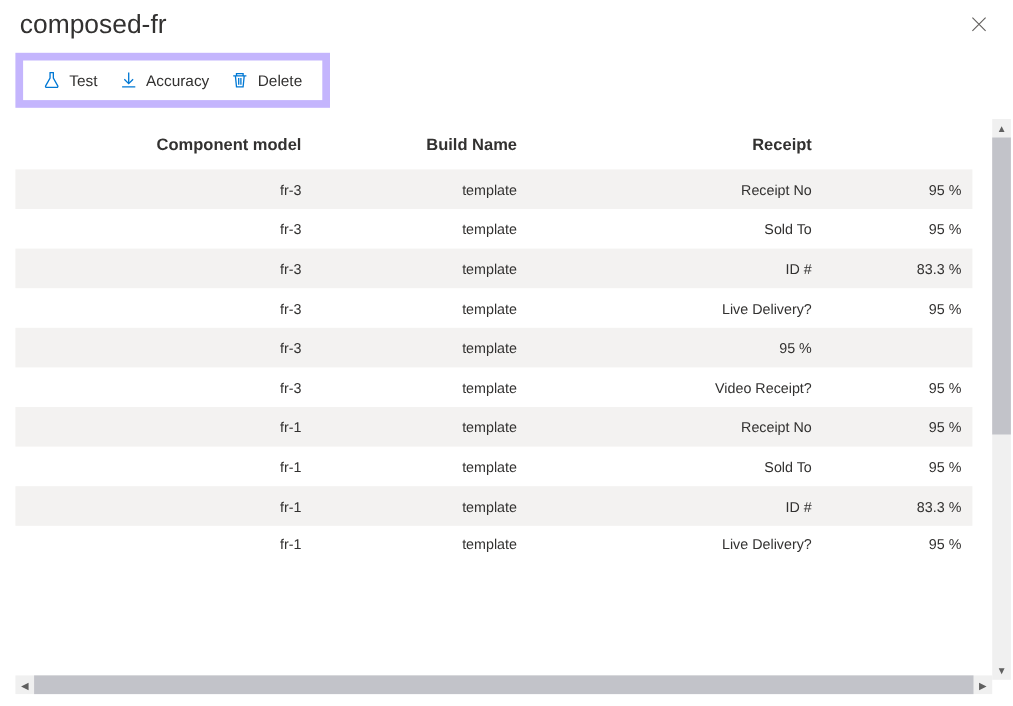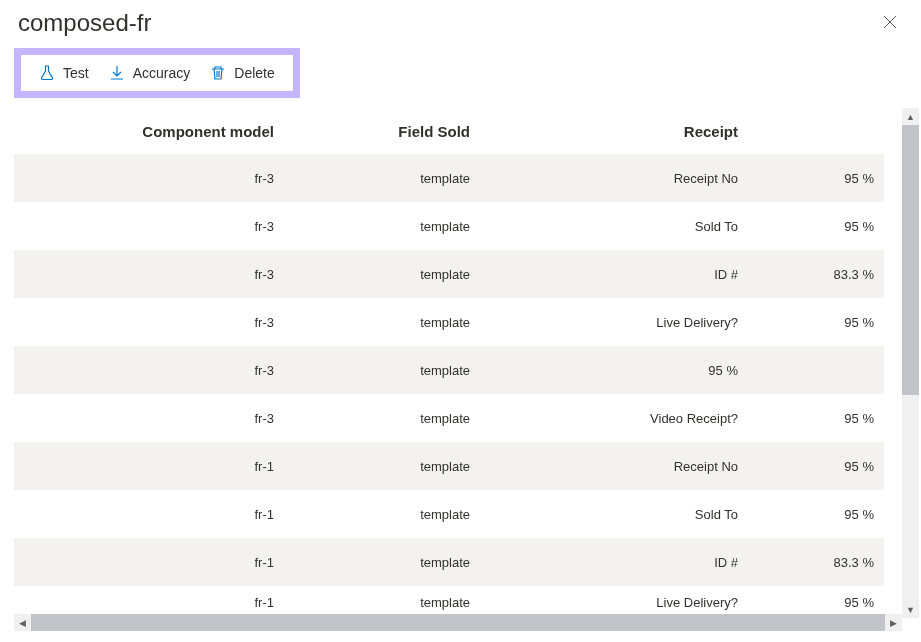--- a/index.html
+++ b/index.html
@@ -65,21 +65,21 @@
       padding: 0 10px;
       text-align: right;
     }
     .thead {
       height: 46px;
       font-weight: 600;
       font-size: 15px;
       color: #323130;
     }
     .trow {
-      height: 48px;
+      height: 36px;
       font-size: 13px;
       color: #323130;
     }
     .trow.last {
       height: 32px;
       overflow: hidden;
     }
     .alt { background: #f3f2f1; }
     .vbar {
       position: absolute;
@@ -174,21 +174,21 @@
       </svg>
       <span>Delete</span>
     </div>
   </div>
 </div>
 
 <div class="scroll-area">
   <div class="table">
     <div class="thead">
       <div>Component model</div>
-      <div>Field Sold</div>
+      <div>Build Name</div>
       <div>Receipt</div>
     </div>
     <div class="trow alt">
       <div>fr-3</div>
       <div>template</div>
       <div>Receipt No</div>
       <div>95 %</div>
     </div>
     <div class="trow">
       <div>fr-3</div>

